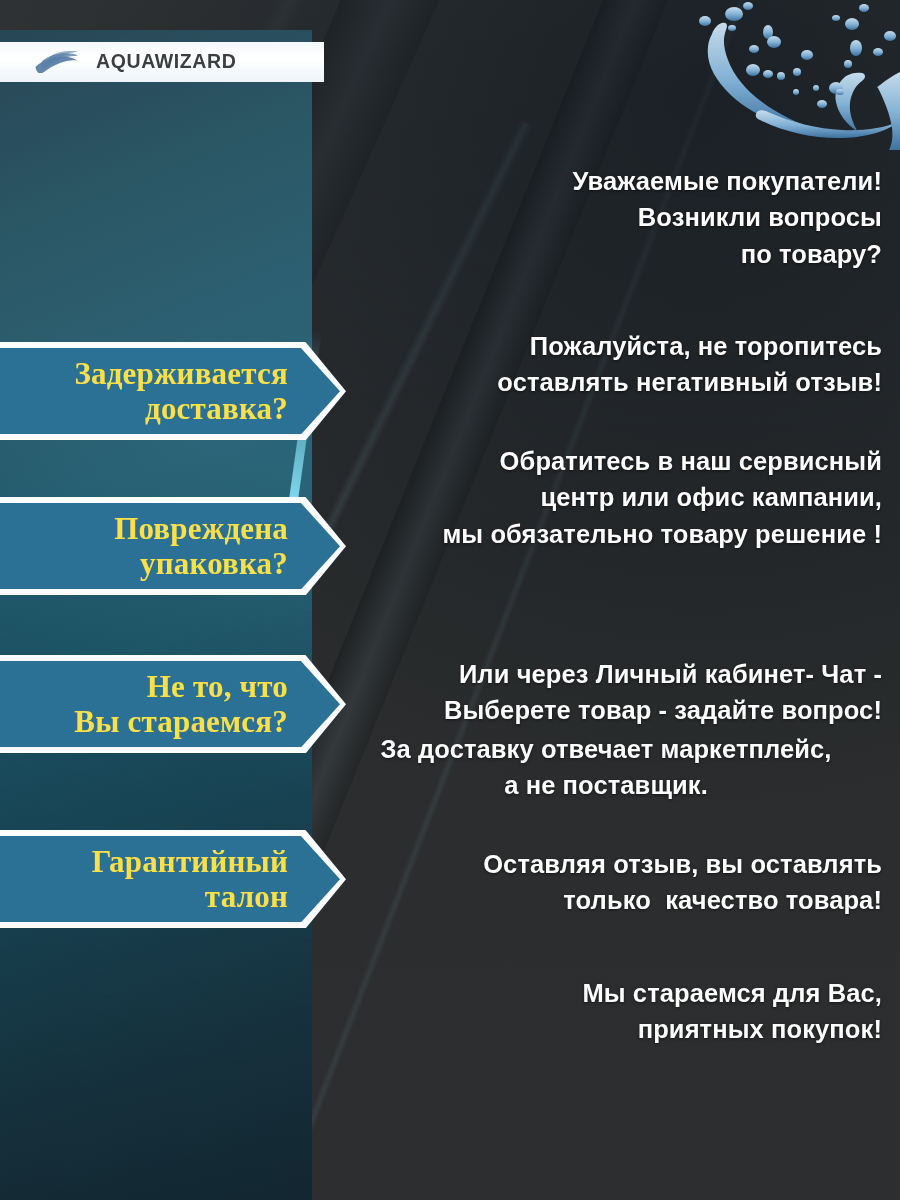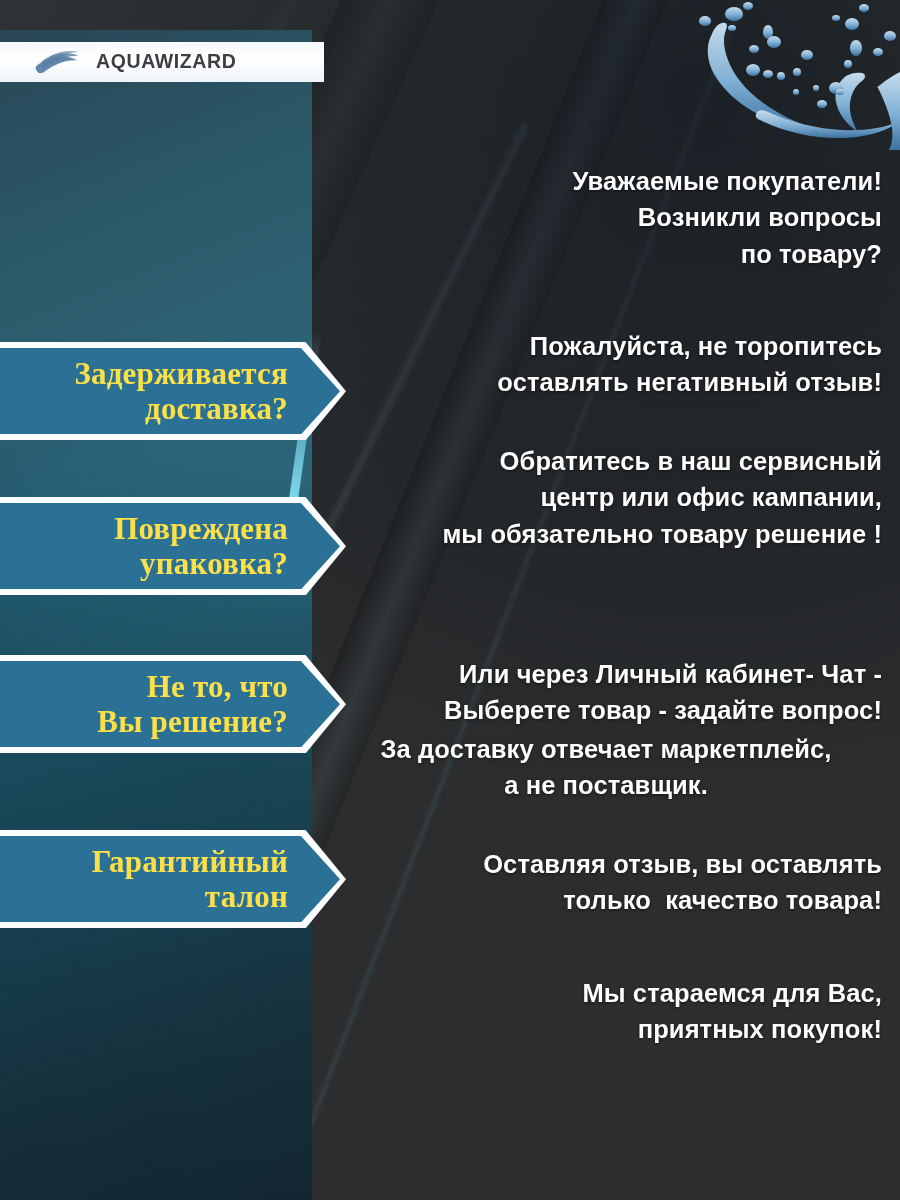--- a/index.html
+++ b/index.html
@@ -227,21 +227,21 @@
     <div class="ribbon" style="position:relative;left:0;top:0;">
       <div>Повреждена</div>
       <div>упаковка?</div>
     </div>
   </div>
 
   <div class="ribbon-wrap r3">
     <div class="ribbon-outline"></div>
     <div class="ribbon" style="position:relative;left:0;top:0;">
       <div>Не то, что</div>
-      <div>Вы решение?</div>
+      <div>Вы стараемся?</div>
     </div>
   </div>
 
   <div class="ribbon-wrap r4">
     <div class="ribbon-outline"></div>
     <div class="ribbon" style="position:relative;left:0;top:0;">
       <div>Гарантийный</div>
       <div>талон</div>
     </div>
   </div>

